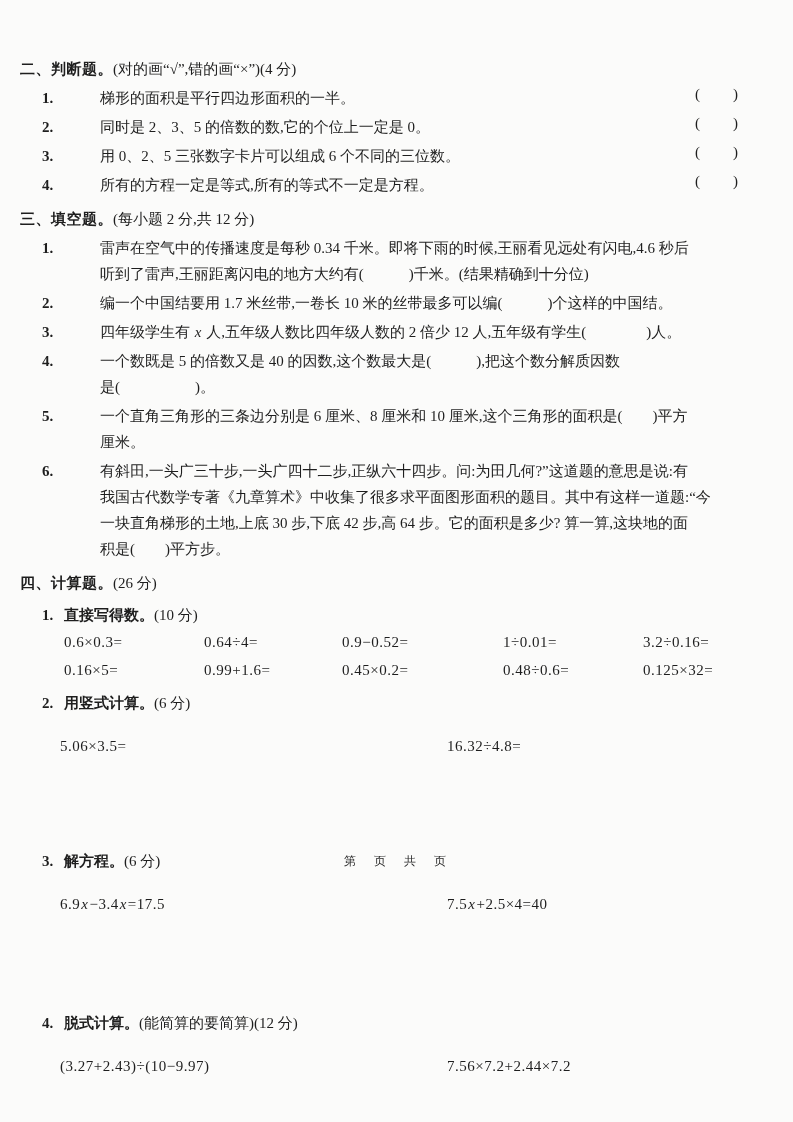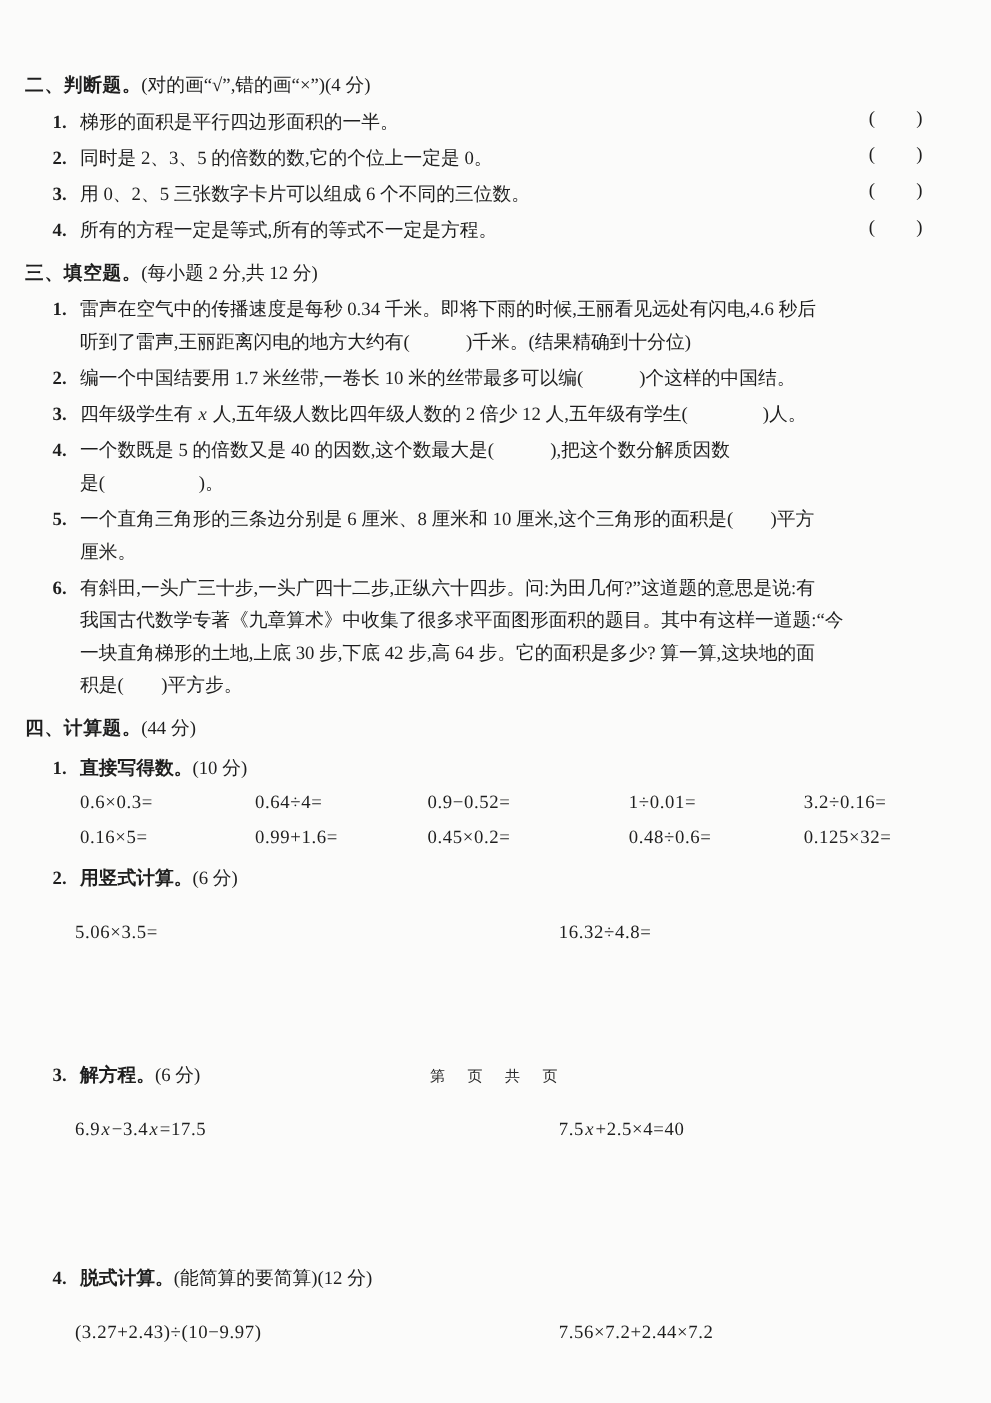--- a/index.html
+++ b/index.html
@@ -10,21 +10,21 @@
     font-family:"Liberation Serif","DejaVu Serif",serif;
     font-size:15px;
     overflow:hidden;
   }
   .page{
     position:relative;
     box-sizing:border-box;
     width:793px;height:884px;
     padding:48px 54px 0 20px;
   }
-  .line{white-space:nowrap;line-height:26px;}
+  .line{white-space:nowrap;line-height:26px;margin-left:36px;}
   .sec-head{line-height:26px;margin-top:8px;white-space:nowrap;}
   .sec-title{
     font-weight:700;
     font-family:"Liberation Sans","DejaVu Sans",sans-serif;
     letter-spacing:.5px;
   }
   .sec-note{font-weight:400;}
   .item{position:relative;padding-left:44px;margin-top:3px;}
   .item .num{
     position:absolute;left:22px;top:0;
@@ -123,21 +123,21 @@
       <span class="num">6.</span>
       <div class="line">有斜田,一头广三十步,一头广四十二步,正纵六十四步。问:为田几何?”这道题的意思是说:有</div>
       <div class="line">我国古代数学专著《九章算术》中收集了很多求平面图形面积的题目。其中有这样一道题:“今</div>
       <div class="line">一块直角梯形的土地,上底 30 步,下底 42 步,高 64 步。它的面积是多少? 算一算,这块地的面</div>
       <div class="line">积是(　　)平方步。</div>
     </div>
   </section>
 
   <section>
     <div class="sec-head">
-      <span class="sec-title">四、计算题。</span><span class="sec-note">(44 分)</span>
+      <span class="sec-title">四、计算题。</span><span class="sec-note">(26 分)</span>
     </div>
 
     <div class="item sub-head" style="padding-left:24px;margin-left:20px;">
       <span class="num">1.</span>
       <span class="sub-title">直接写得数。</span><span class="sec-note">(10 分)</span>
     </div>
     <div class="calc-grid">
       <span class="c0">0.6×0.3=</span>
       <span class="c1">0.64÷4=</span>
       <span class="c2">0.9−0.52=</span>

